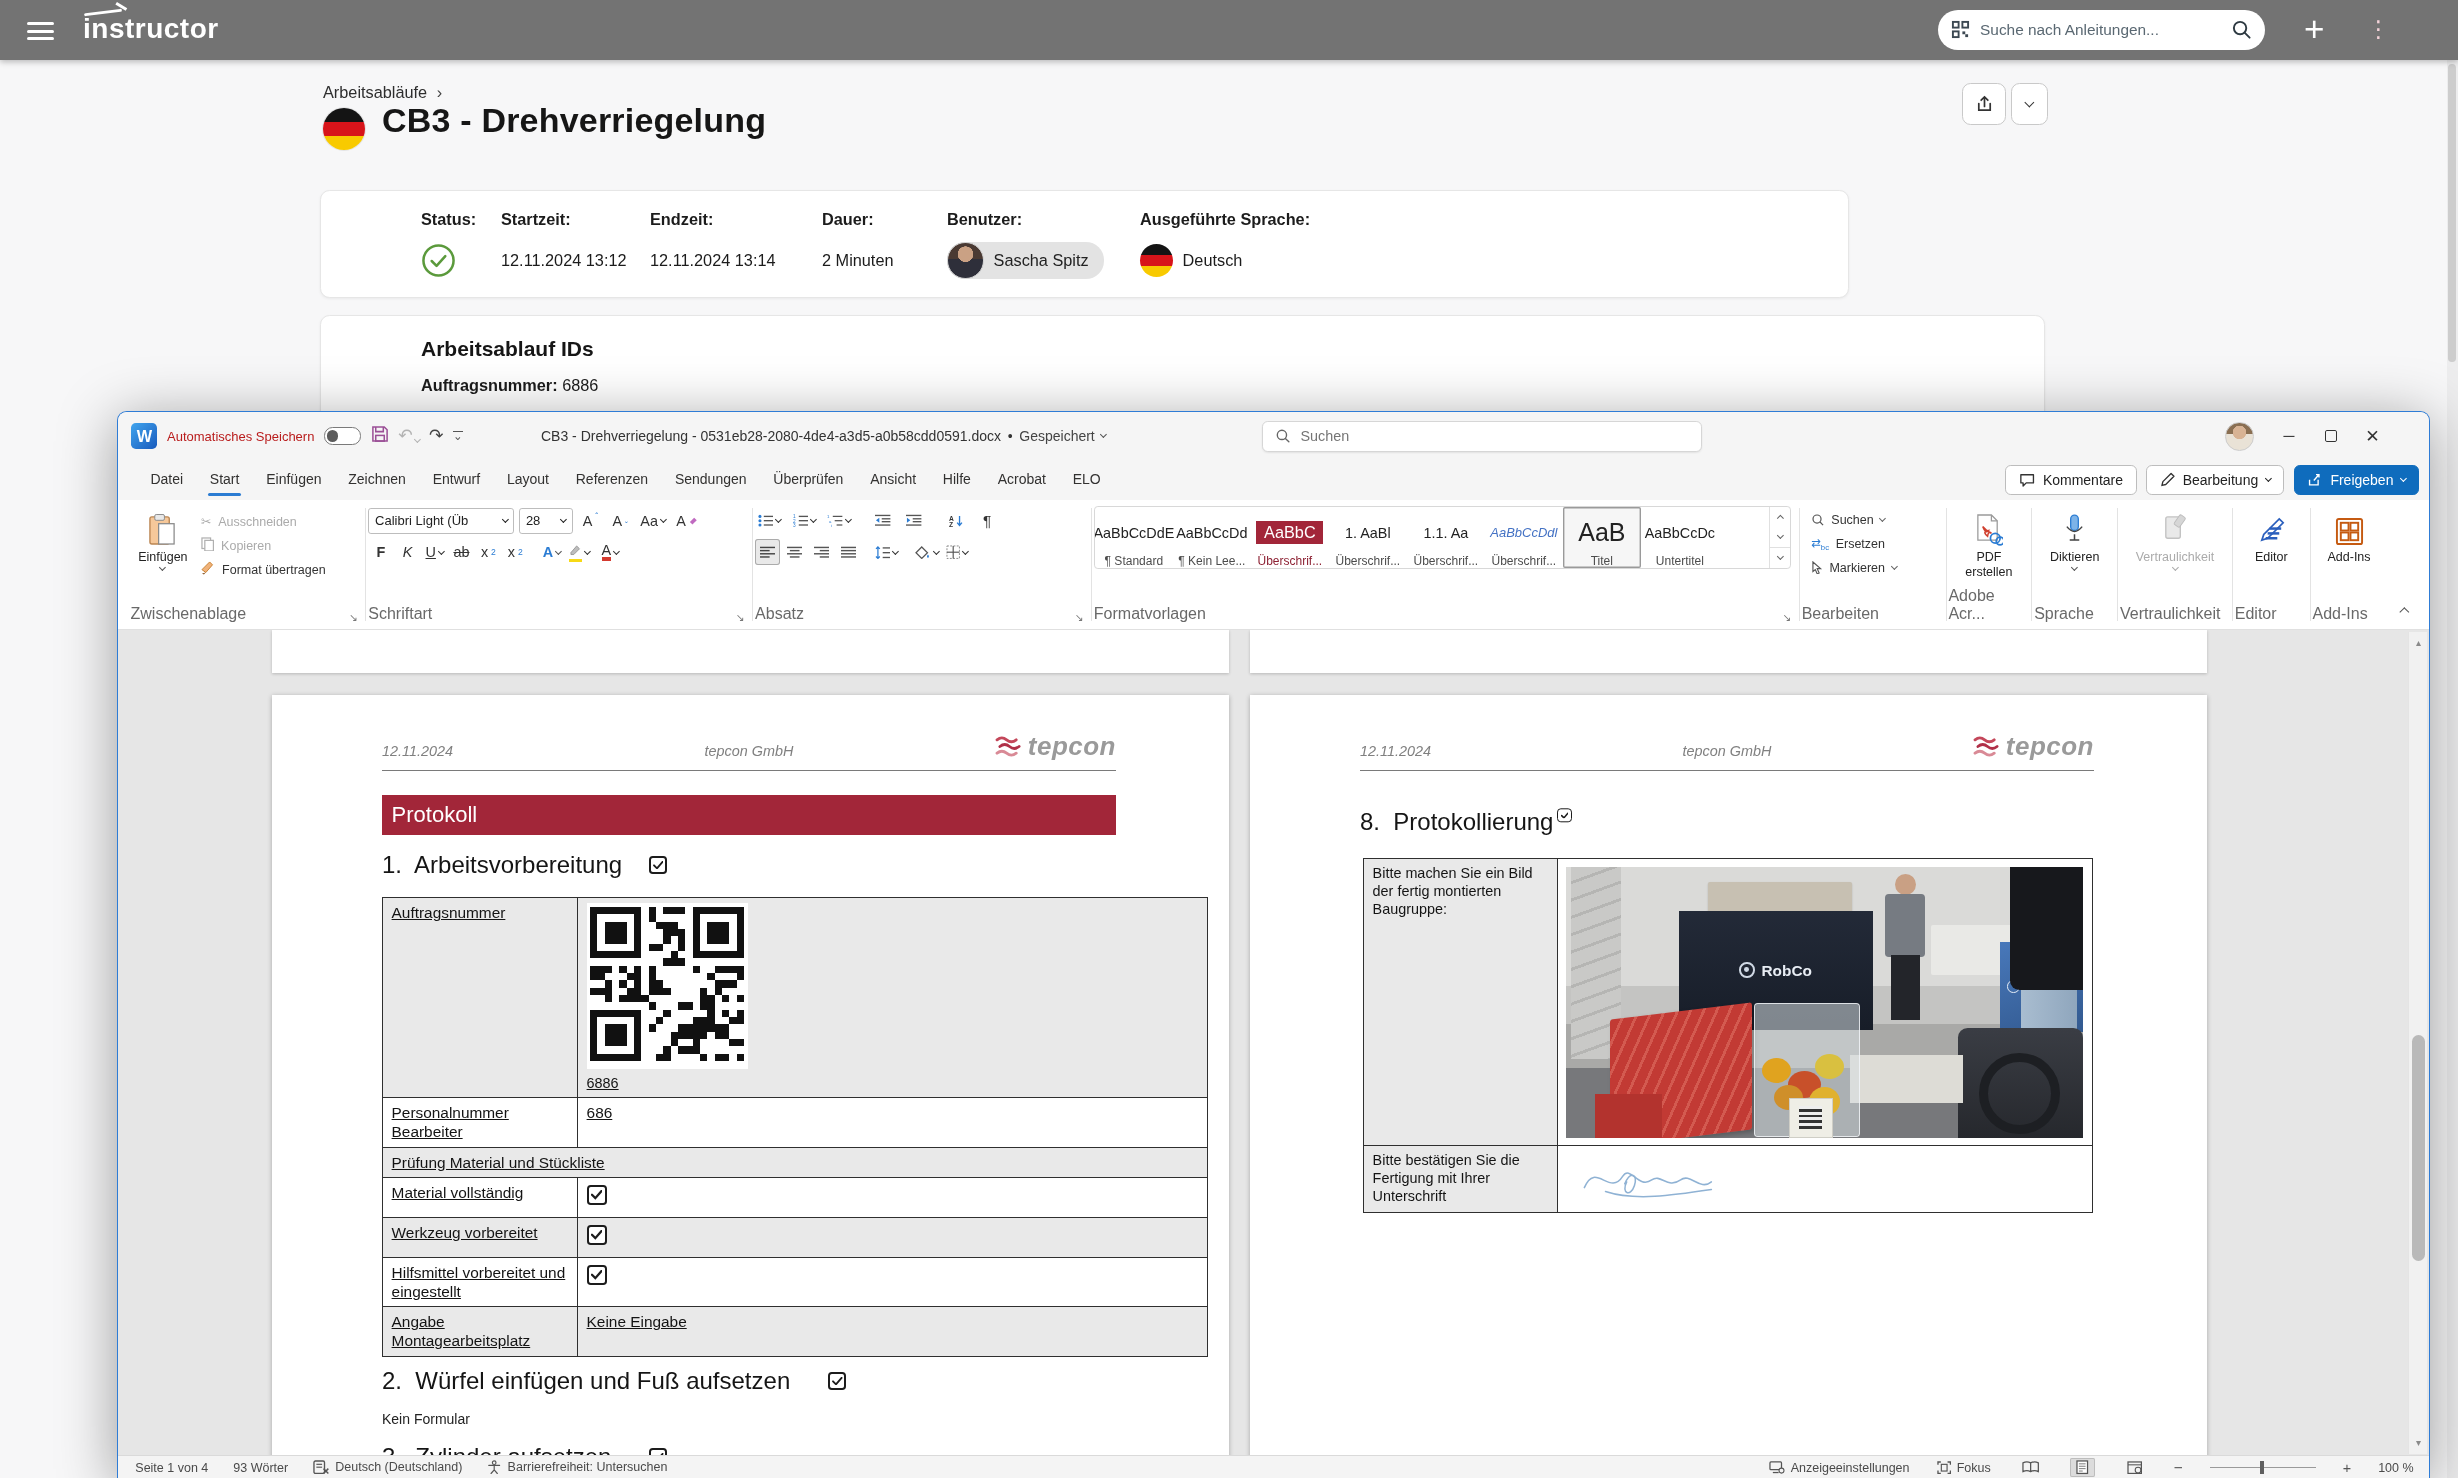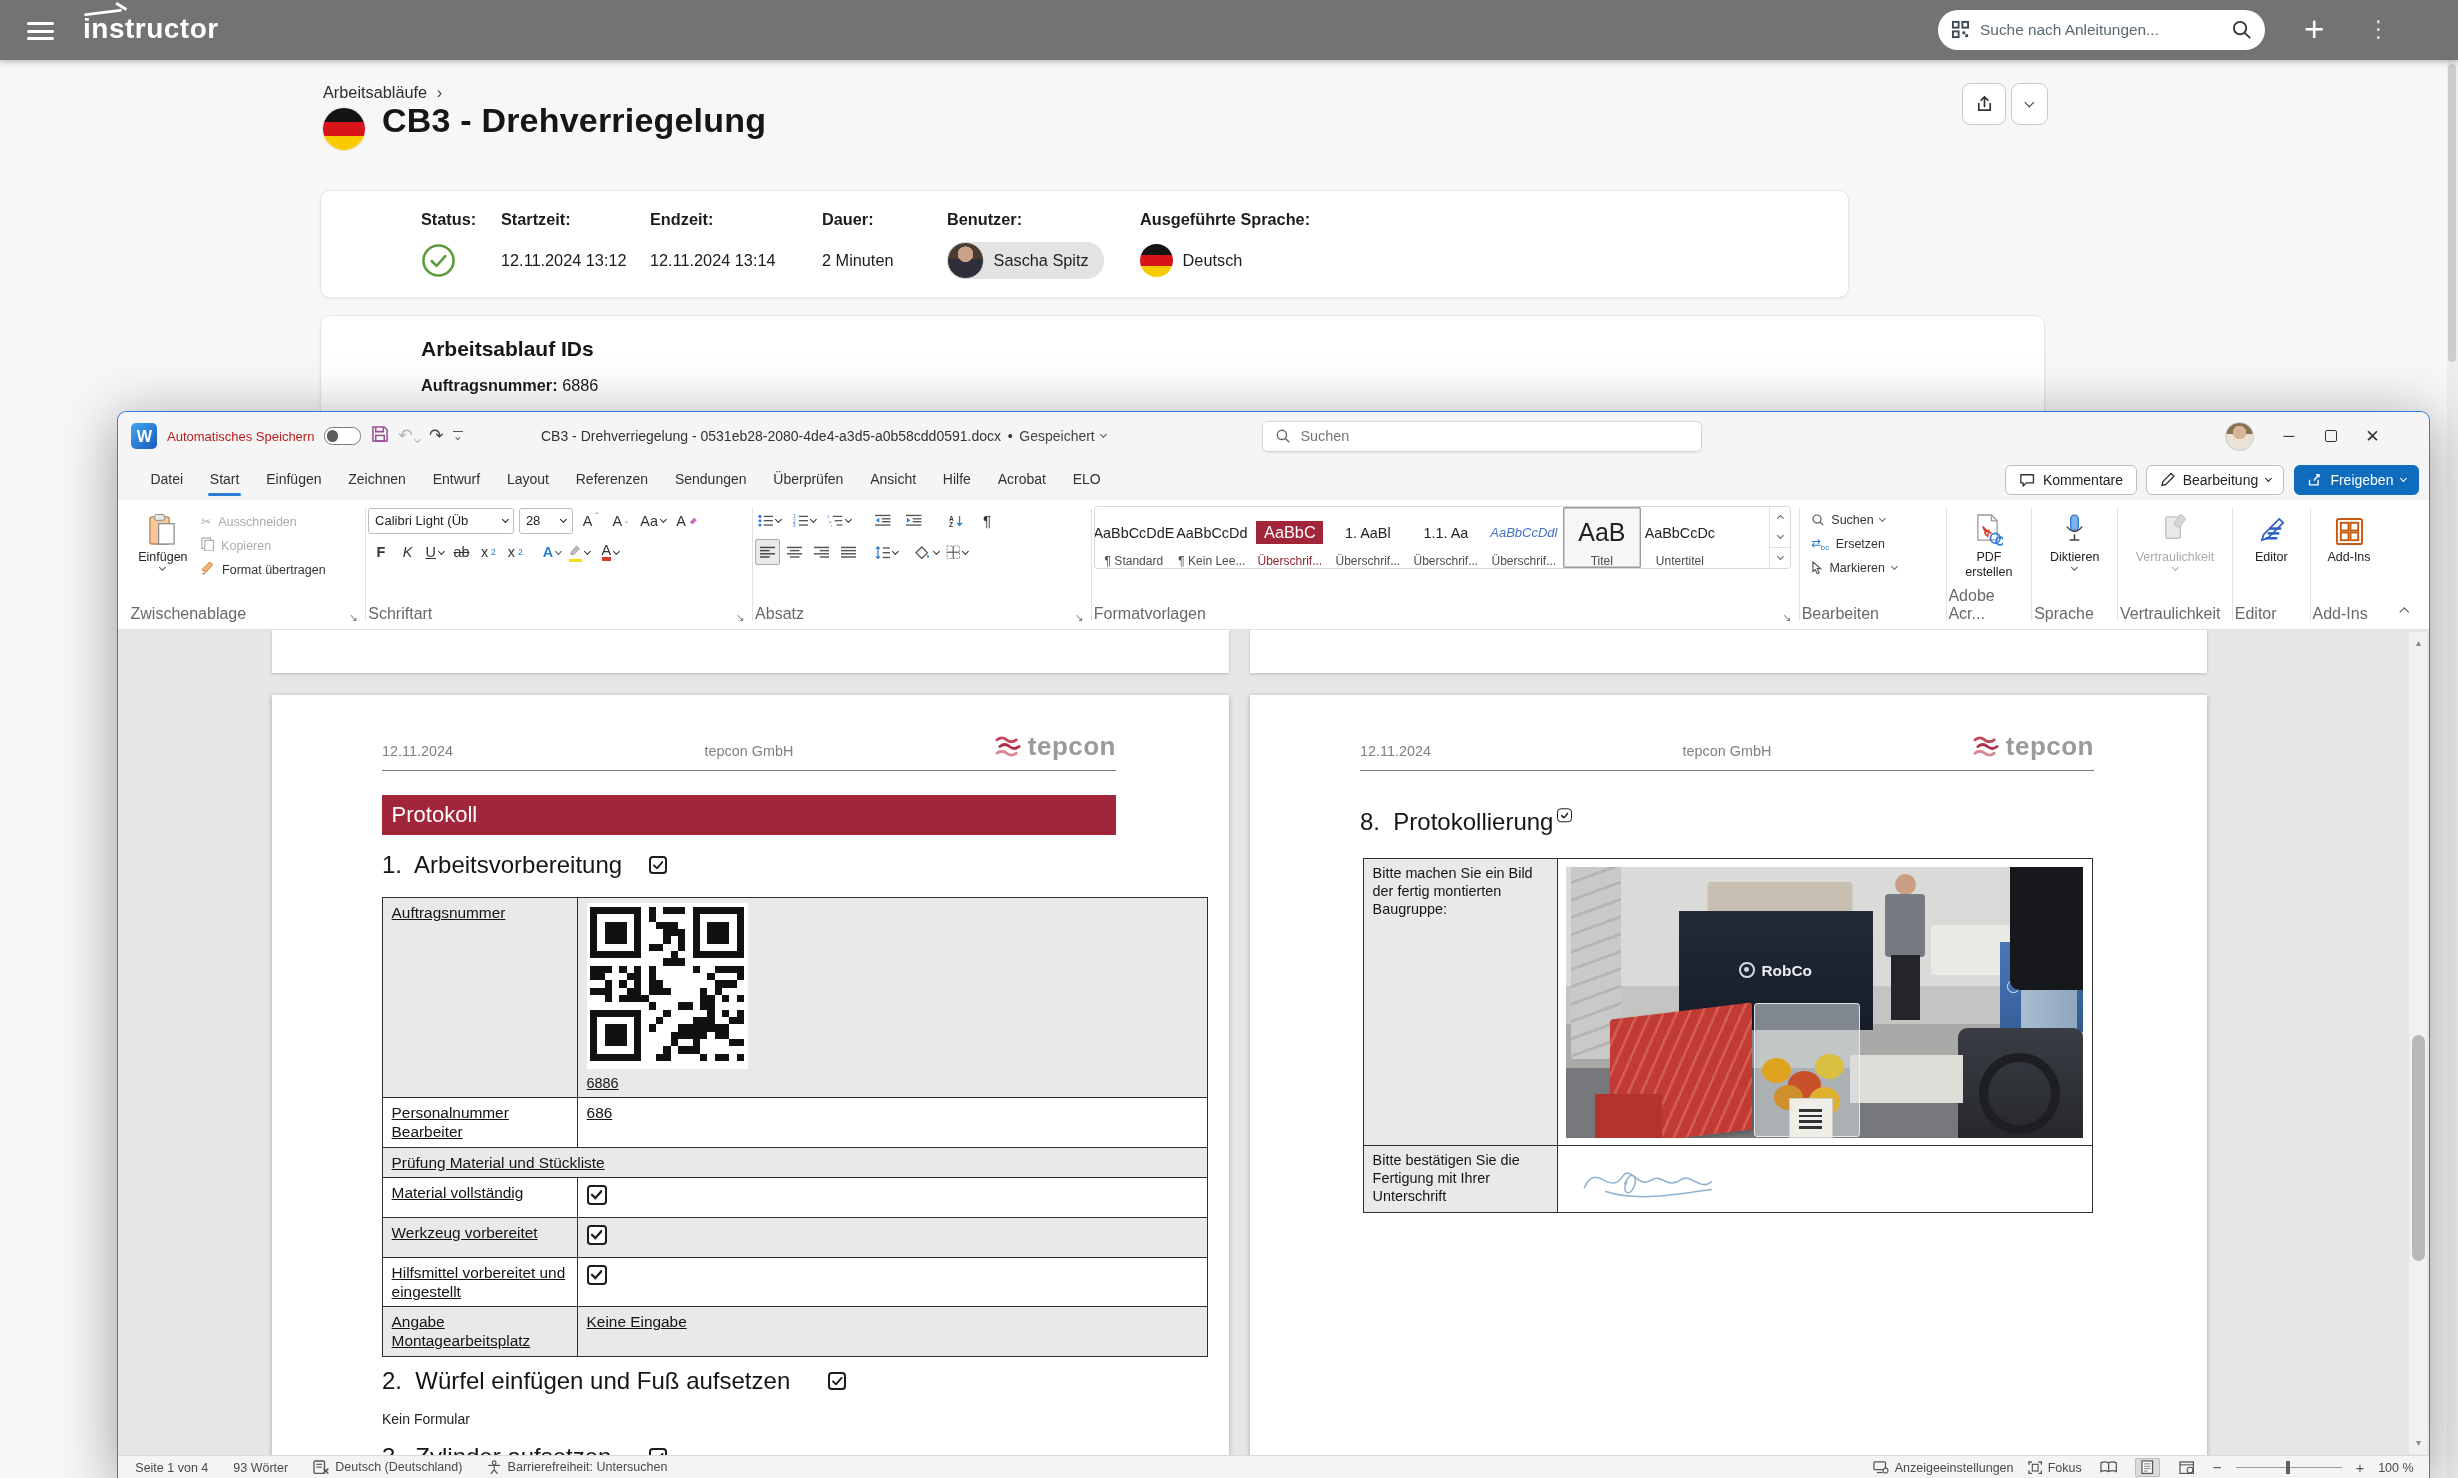--- a/index.html
+++ b/index.html
@@ -105,21 +105,21 @@
   .schip.selected{box-shadow:inset 0 0 0 1.4px #9a9a9a;background:#f6f6f6;border-radius:1.9px;}
   .gallery{display:flex;border:1px solid #d8d8d8;border-radius:3.8px;margin-top:5.8px;height:63px;overflow:hidden;background:#fff;}
   .garrows{width:21px;border-left:1px solid #e0e0e0;display:flex;flex-direction:column;}
   .garrows div{flex:1;display:flex;align-items:center;justify-content:center;color:#666;cursor:pointer;font-size:8.6px;}
   .collapse-chev{position:absolute;right:21px;bottom:9.6px;color:#555;cursor:pointer;}
 
   
   .wcanvas{position:absolute;left:0;top:218px;width:2311px;height:826px;background:#e6e6e6;overflow:hidden;}
   .pagefrag{position:absolute;top:0;height:43px;background:#fff;box-shadow:0 1px 2.9px rgba(0,0,0,.2);}
   .docpage{position:absolute;top:65px;height:961px;background:#fff;box-shadow:0 1px 4.8px rgba(0,0,0,.28);}
-  .p-head{position:absolute;top:40px;left:110px;right:113px;height:35px;font-size:14.4px;color:#808080;}
+  .p-head{position:absolute;top:40px;left:110px;right:113px;height:35px;font-size:14.4px;color:#808080;font-style:italic;}
   .p-date{position:absolute;left:0;top:7.7px;}
   .p-co{position:absolute;left:0;right:0;text-align:center;top:7.7px;}
   .p-logo{position:absolute;right:0;top:-3.8px;display:flex;align-items:center;gap:3.8px;}
   .p-logo .lw{color:#9a9a9a;font-size:26px;font-weight:700;letter-spacing:0.5px;}
   .p-rule{position:absolute;top:75px;left:110px;right:113px;height:1px;background:#7a7a7a;}
   .banner{position:absolute;top:100px;left:110px;right:113px;height:40px;background:#a22639;color:#fff;font-size:22px;display:flex;align-items:center;padding-left:9.6px;white-space:pre;}
   .dsec{position:absolute;left:110px;font-size:24px;color:#151515;white-space:pre;display:flex;align-items:center;}
   .cbx{display:inline-flex;align-items:center;justify-content:center;border:2.3px solid #1c1c1c;border-radius:3.8px;background:#fff;}
   .cbx svg{display:block;}
   .cbx.h{width:18px;height:18px;margin-left:27px;}
@@ -134,21 +134,21 @@
 
   
   .photo{position:relative;width:517px;height:271px;overflow:hidden;background:linear-gradient(180deg,#dadad8 0 44%,#c4c4c2 44% 58%,#a9a9a7 58% 74%,#77787b 74% 100%);}
   .ph{position:absolute;}
   
   .sigcell svg{display:block;}
 
   
   .wstatus{position:absolute;left:0;bottom:0;width:2311px;height:23px;background:#f4f4f4;border-top:1px solid #dadada;font-size:12.5px;color:#4a4a4a;}
   .ws-left{position:absolute;left:17.3px;top:0;height:23px;display:flex;align-items:center;gap:25px;white-space:nowrap;}
-  .ws-right{position:absolute;right:15.4px;top:0;height:23px;display:flex;align-items:center;gap:14px;white-space:nowrap;}
+  .ws-right{position:absolute;right:15.4px;top:0;height:23px;display:flex;align-items:center;gap:27px;white-space:nowrap;}
   .ws-item{display:flex;align-items:center;gap:5.8px;cursor:pointer;}
   .viewico{width:25px;height:19px;display:flex;align-items:center;justify-content:center;cursor:pointer;border-radius:1.9px;}
   .viewico.sel{background:#dcdcdc;box-shadow:inset 0 0 0 1px #bdbdbd;}
   .zoomline{width:106px;height:1.9px;background:#9a9a9a;position:relative;cursor:pointer;}
   .zoomline i{position:absolute;left:50px;top:-5.8px;width:3.8px;height:13.4px;background:#5f5f5f;}
 
   
   .cscroll{position:absolute;right:1.9px;top:220px;width:19px;height:822px;background:#f1f1f1;border-left:1px solid #e4e4e4;}
   .cscroll .up,.cscroll .dn{position:absolute;left:0;width:19px;height:19px;color:#8a8a8a;font-size:8.6px;display:flex;align-items:center;justify-content:center;cursor:pointer;}
   .cscroll .up{top:1.9px;} .cscroll .dn{bottom:1.9px;}

